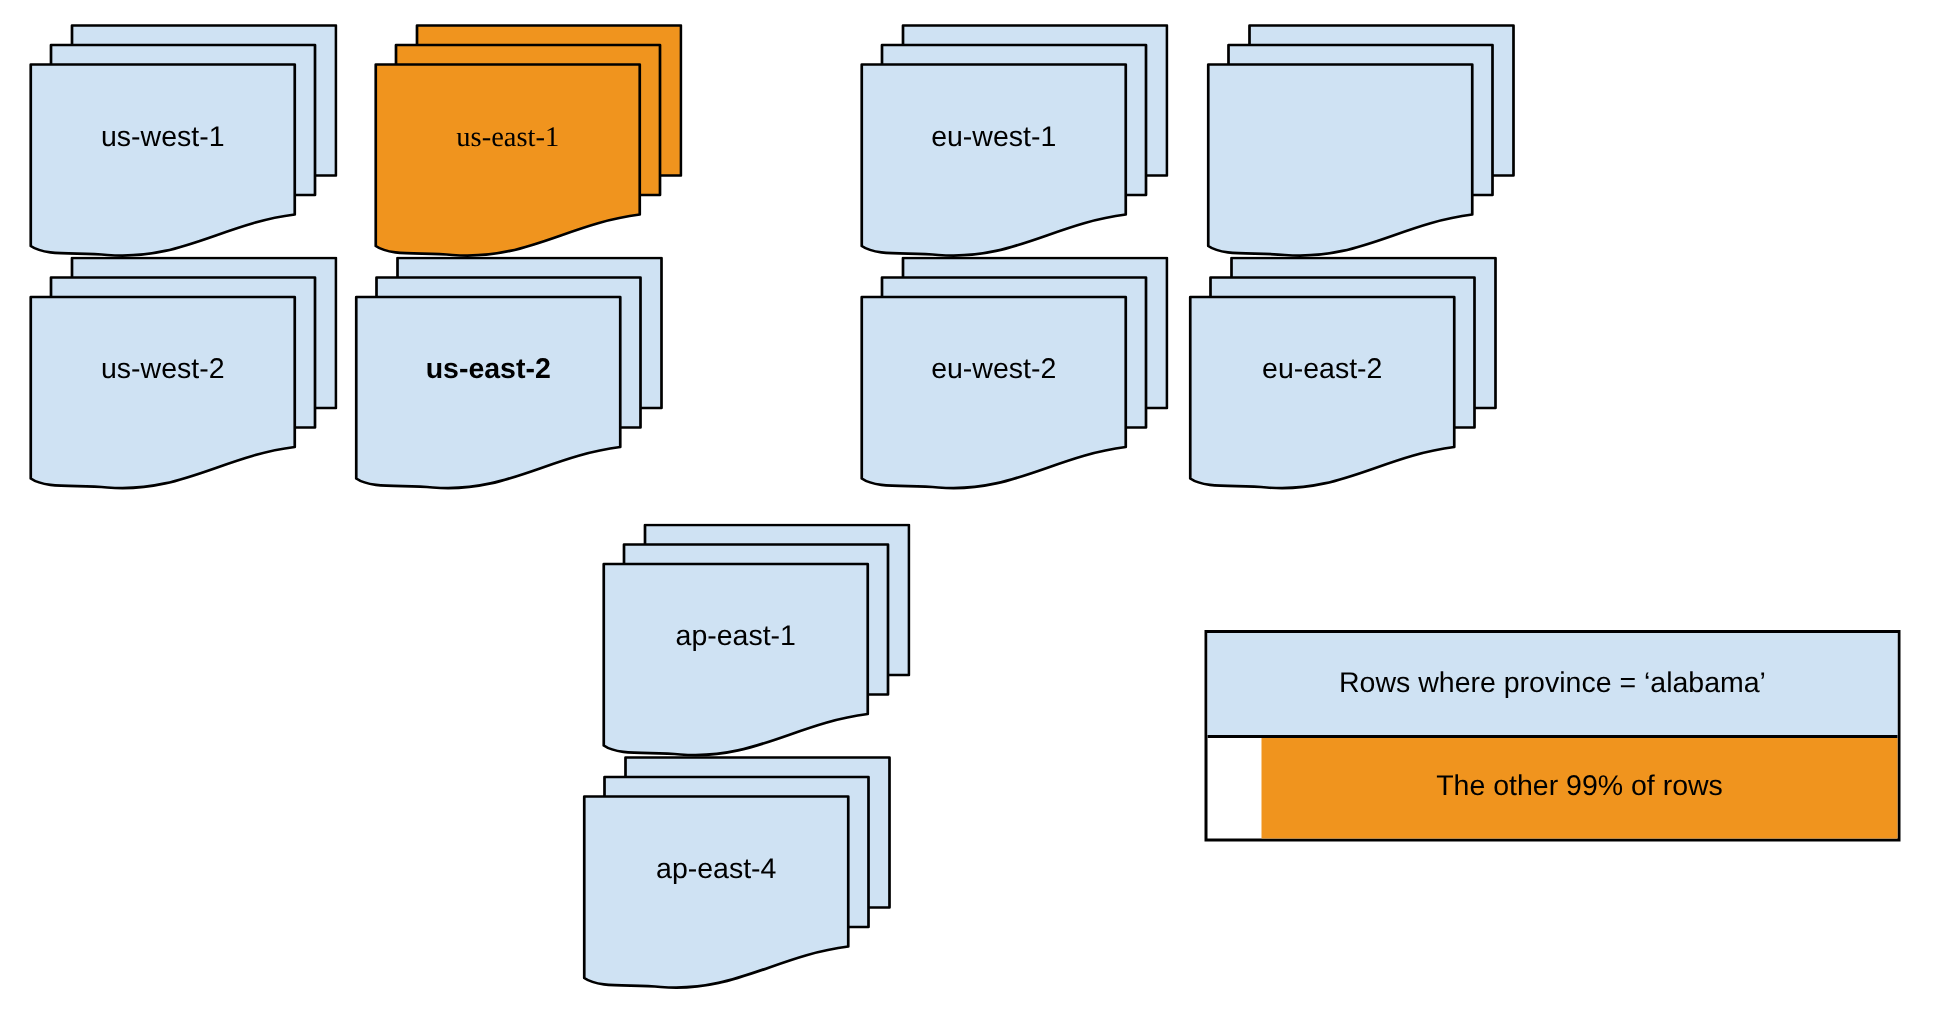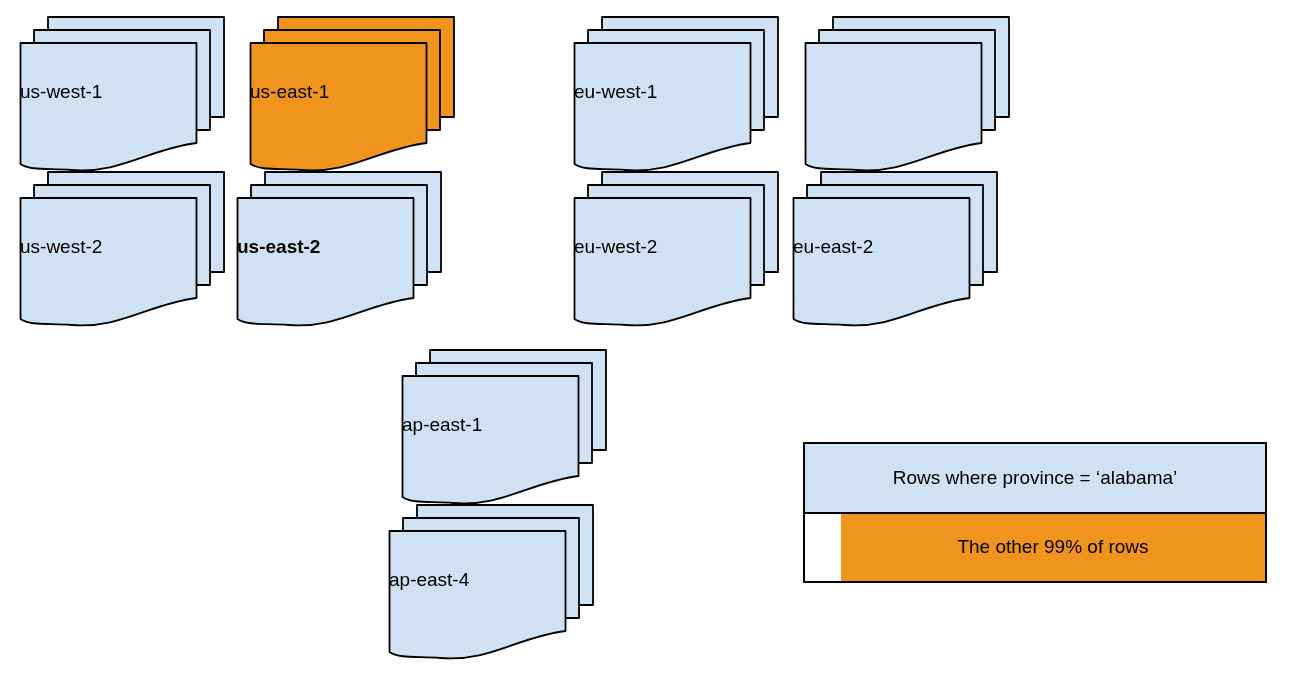--- a/index.html
+++ b/index.html
@@ -32,47 +32,47 @@
     stroke: var(--stroke);
     stroke-width: 1.8;
     stroke-linejoin: round;
   }
   .stack.highlight .doc { fill: var(--highlight-fill); }
   .stack-label {
     position: absolute;
     left: 1px;
     top: 64px;
     width: 177px;
-    text-align: left;
+    text-align: center;
     font-size: 19px;
     line-height: 24px;
     color: #000;
     white-space: nowrap;
   }
 
   
   .z4 { z-index: 4; } .z3 { z-index: 3; } .z2 { z-index: 2; } .z1 { z-index: 1; }
 
   
   .pos-us-west-1 { left: 19px;  top: 16px; }
-  .pos-us-east-1 { left: 249px; top: 16px; }
+  .pos-us-east-1 { left: 249px; top: 16px; font-family: Liberation Serif, serif; }
   .pos-eu-west-1 { left: 573px; top: 16px; }
   .pos-eu-east-1 { left: 804px; top: 16px; }
   .pos-us-west-2 { left: 19px;  top: 171px; }
   .pos-us-east-2 { left: 236px; top: 171px; font-weight: bold; }
   .pos-eu-west-2 { left: 573px; top: 171px; }
   .pos-eu-east-2 { left: 792px; top: 171px; }
   .pos-ap-east-1 { left: 401px; top: 349px; }
   .pos-ap-east-2 { left: 388px; top: 504px; }
 
   
   .legend {
     position: absolute;
     left: 803px;
-    top: 442px;
+    top: 420px;
     width: 464px;
     height: 141px;
     border: 2px solid var(--stroke);
     display: flex;
     flex-direction: column;
     z-index: 5;
   }
   .legend-row {
     flex: 1;
     display: flex;

